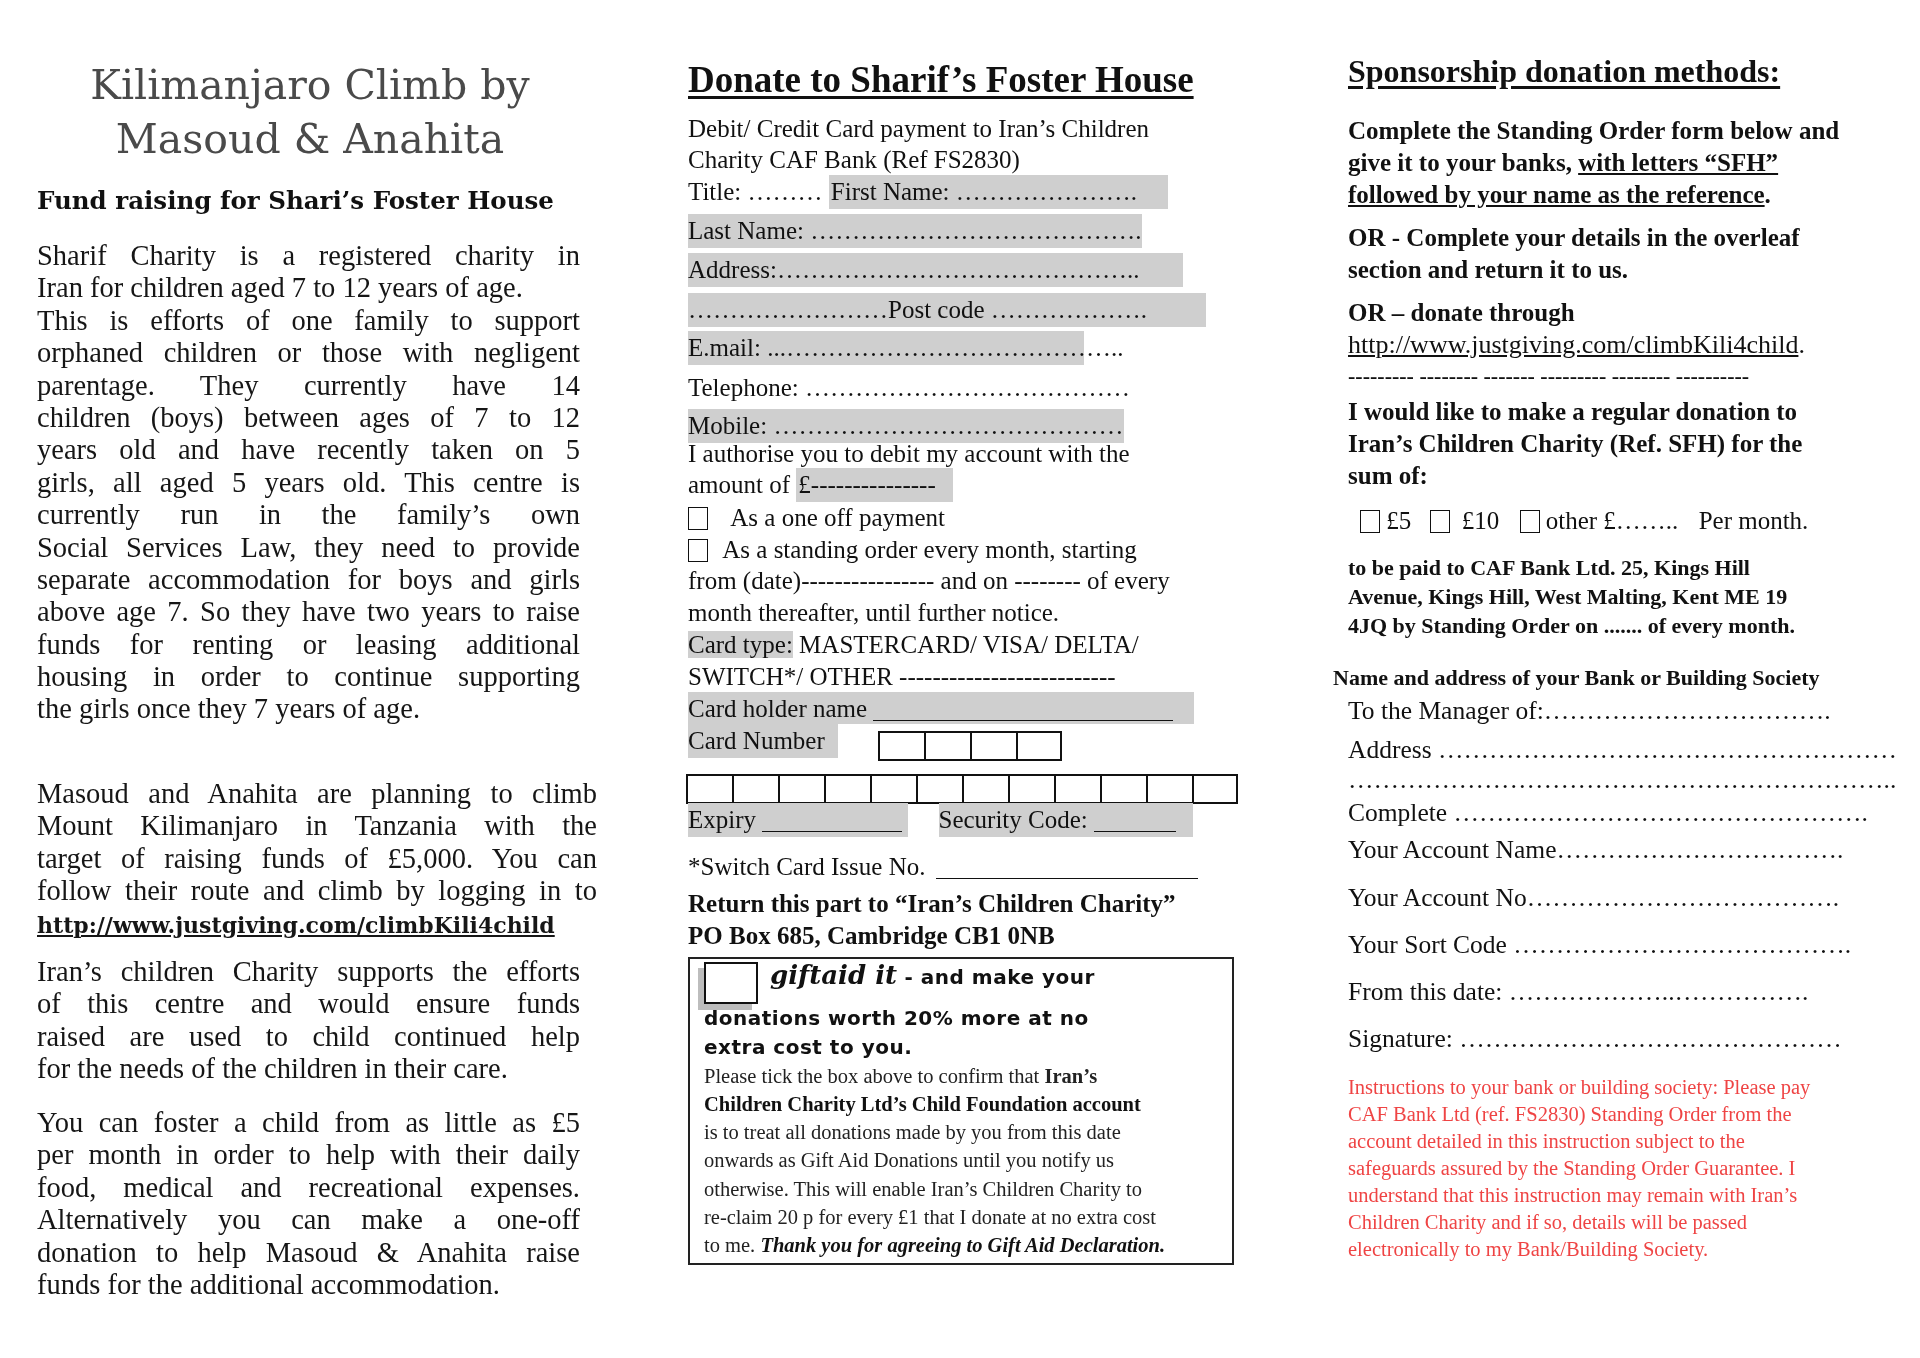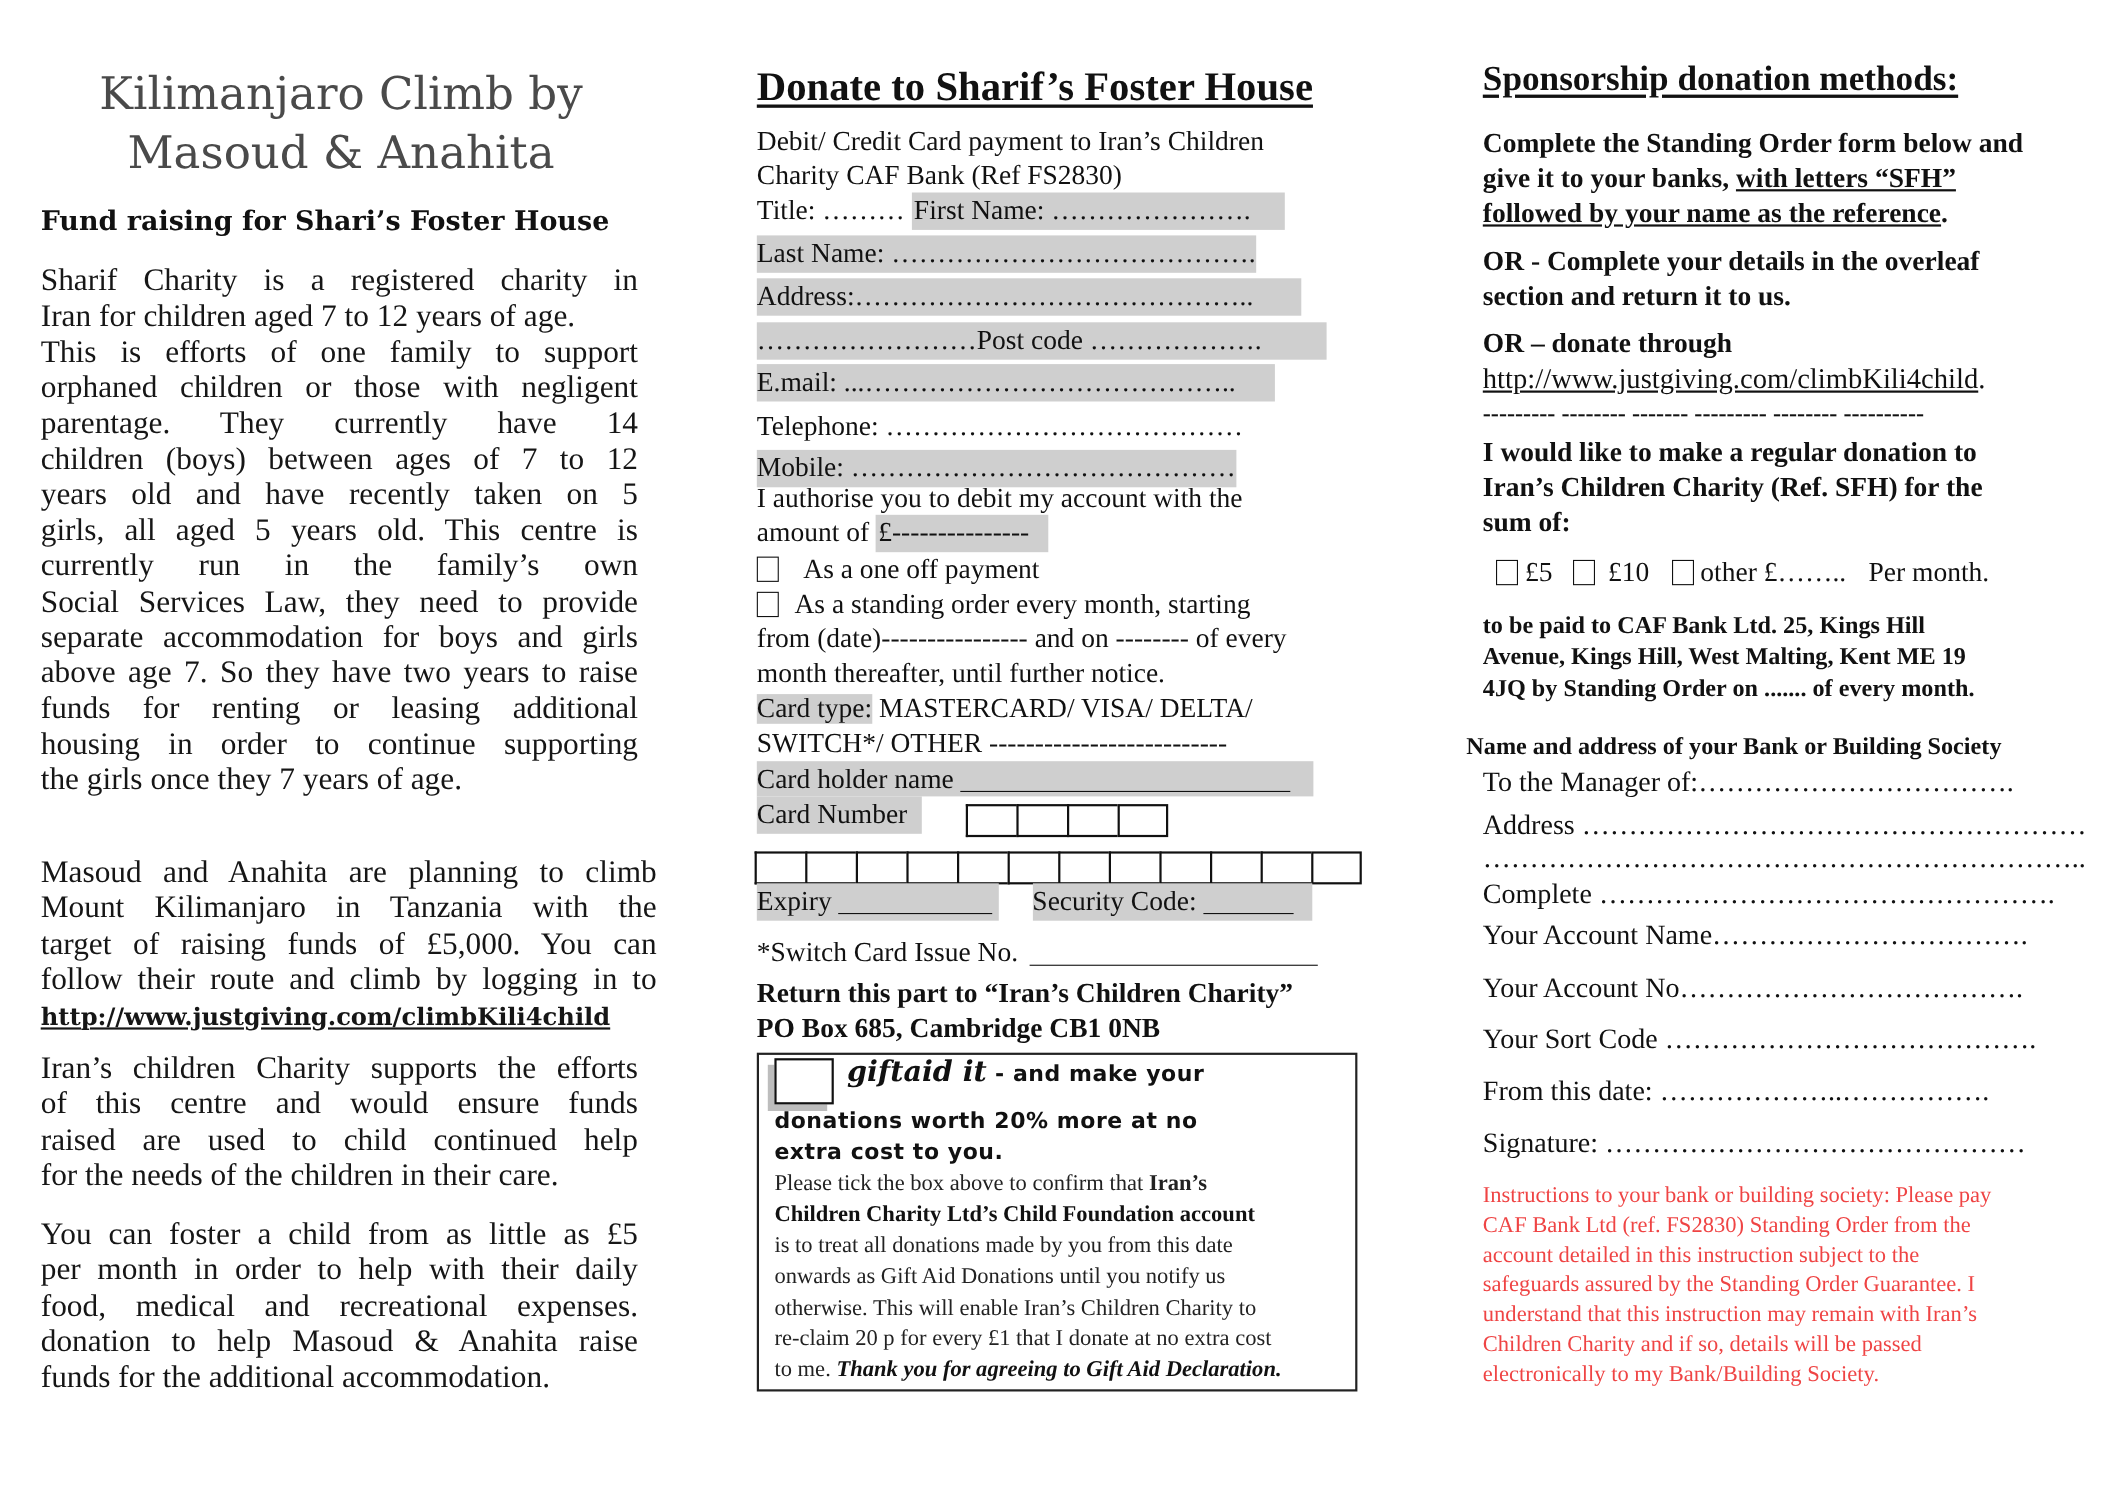--- a/index.html
+++ b/index.html
@@ -82,37 +82,38 @@
   <span class="ln">Iran’s children Charity supports the efforts</span>
   <span class="ln">of this centre and would ensure funds</span>
   <span class="ln">raised are used to child continued help</span>
   <span class="ln last">for the needs of the children in their care.</span>
 </div>
 
 <div id="p4" class="lbody">
   <span class="ln">You can foster a child from as little as £5</span>
   <span class="ln">per month in order to help with their daily</span>
   <span class="ln">food, medical and recreational expenses.</span>
+  <span class="ln">Alternatively you can make a one-off</span>
   <span class="ln">donation to help Masoud &amp; Anahita raise</span>
   <span class="ln last">funds for the additional accommodation.</span>
 </div>
 
 <div id="mid-head" class="abs">Donate to Sharif’s Foster House</div>
 
 <div class="mline" style="top:112px;">Debit/ Credit Card payment to Iran’s Children</div>
 <div class="mline" style="top:143px;">Charity CAF Bank (Ref FS2830)</div>
 
 <div class="mline" style="top:175px;">
   <span>Title: ………</span>
   <span class="shade" style="display:inline-block;width:337px;padding-left:2px;">First Name: ………………….</span>
 </div>
 <div class="mline shade" style="top:214px;width:454px;">Last Name: ………………………………….</div>
 <div class="mline shade" style="top:253px;width:495px;">Address:……………………………………..</div>
 <div class="mline shade" style="top:293px;width:518px;">……………………Post code  ……………….</div>
-<div class="mline shade" style="top:331px;width:471px;">E.mail:   ...…………………………………..</div>
+<div class="mline shade" style="top:331px;width:396px;">E.mail:   ...…………………………………..</div>
 <div class="mline" style="top:371px;">Telephone: …………………………………</div>
 <div class="mline shade" style="top:409px;width:436px;">Mobile: ……………………………………</div>
 
 <div class="mline" style="top:437px;">I authorise you to debit my account with the</div>
 <div class="mline" style="top:468px;">
   <span>amount of </span>
   <span class="shade" style="display:inline-block;width:155px;padding-left:2px;">£---------------</span>
 </div>
 <div class="mline" style="top:501px;">
   <span class="cb"></span>

